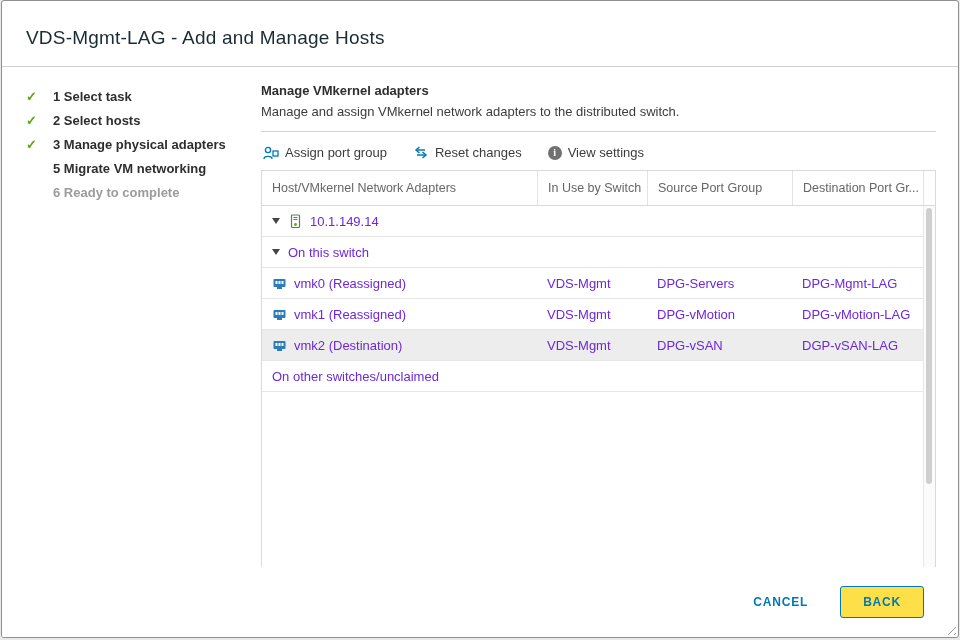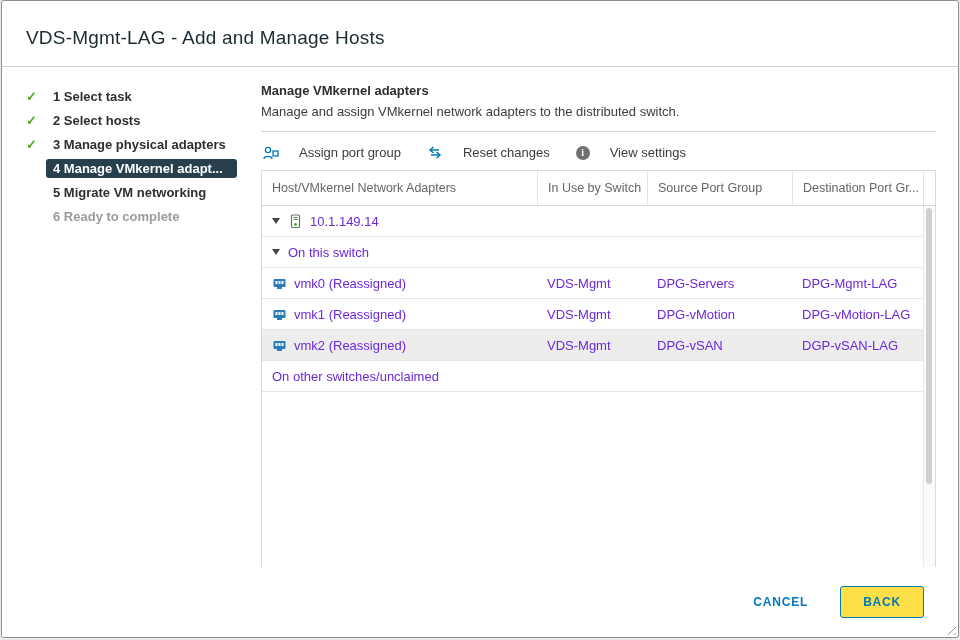--- a/index.html
+++ b/index.html
@@ -22,21 +22,21 @@
   .step.active .lbl{flex:1;background:#28404d;color:#fff;}
   .step.disabled{color:#9b9b9b;}
 
   
   .content-head h2{margin:0 0 6px 0;font-size:13px;font-weight:bold;color:#2e2e2e;}
   .content-head p{margin:0;font-size:13px;color:#3c3c3c;}
   .content-head{border-bottom:1px solid #d4d4d4;padding-bottom:12px;}
 
   
   .toolbar{display:flex;align-items:center;gap:26px;margin:13px 0 10px 2px;}
-  .tool{display:flex;align-items:center;gap:20px;font-size:13px;color:#3c3c3c;cursor:pointer;}
+  .tool{display:flex;align-items:center;gap:6px;font-size:13px;color:#3c3c3c;cursor:pointer;}
   .tool svg{display:block;}
   .info-circle{width:14px;height:14px;border-radius:50%;background:#717171;color:#fff;font-size:10px;font-weight:bold;display:flex;align-items:center;justify-content:center;font-family:"Liberation Serif",serif;}
 
   
   .tablewrap{position:relative;border:1px solid #d9d9d9;height:482px;box-sizing:border-box;background:#fff;}
   .grid-cols{display:grid;grid-template-columns:minmax(0,1fr) 110px 145px 131px 12px;}
   .thead{height:34px;border-bottom:1px solid #d9d9d9;}
   .thead .hcell{display:flex;align-items:center;padding:0 10px;font-size:12.5px;color:#666;border-left:1px solid #e3e3e3;overflow:hidden;white-space:nowrap;}
   .thead .hcell:first-child{border-left:none;}
   .row{height:30px;border-bottom:1px solid #e6e6e6;}
@@ -81,24 +81,20 @@
         <span class="lbl">1 Select task</span>
       </div>
       <div class="step done">
         <span class="chk">✓</span>
         <span class="lbl">2 Select hosts</span>
       </div>
       <div class="step done">
         <span class="chk">✓</span>
         <span class="lbl">3 Manage physical adapters</span>
       </div>
-      <div class="step active">
-        <span class="chk"></span>
-        <span class="lbl">4 Manage VMkernel adapt...</span>
-      </div>
       <div class="step">
         <span class="chk"></span>
         <span class="lbl">5 Migrate VM networking</span>
       </div>
       <div class="step disabled">
         <span class="chk"></span>
         <span class="lbl">6 Ready to complete</span>
       </div>
     </div>
 
@@ -199,21 +195,21 @@
 
         <div class="row grid-cols selected">
           <div class="cell indent3">
             <svg class="icon16" viewBox="0 0 15 15">
               <rect x="1.5" y="3" width="12" height="8" rx="1" fill="#2b7cb8"></rect>
               <rect x="3.5" y="5" width="2" height="3" fill="#fff"></rect>
               <rect x="6.5" y="5" width="2" height="3" fill="#fff"></rect>
               <rect x="9.5" y="5" width="2" height="3" fill="#fff"></rect>
               <rect x="5" y="11" width="5" height="2" fill="#2b7cb8"></rect>
             </svg>
-            <span>vmk2 (Reassigned)</span>
+            <span>vmk2 (Destination)</span>
           </div>
           <div class="cell">VDS-Mgmt</div>
           <div class="cell">DPG-vSAN</div>
           <div class="cell">DGP-vSAN-LAG</div>
           <div class="cell"></div>
         </div>
 
         <div class="row grid-cols">
           <div class="cell indent3b" style="grid-column:1 / span 4;">
             <span>On other switches/unclaimed</span>

